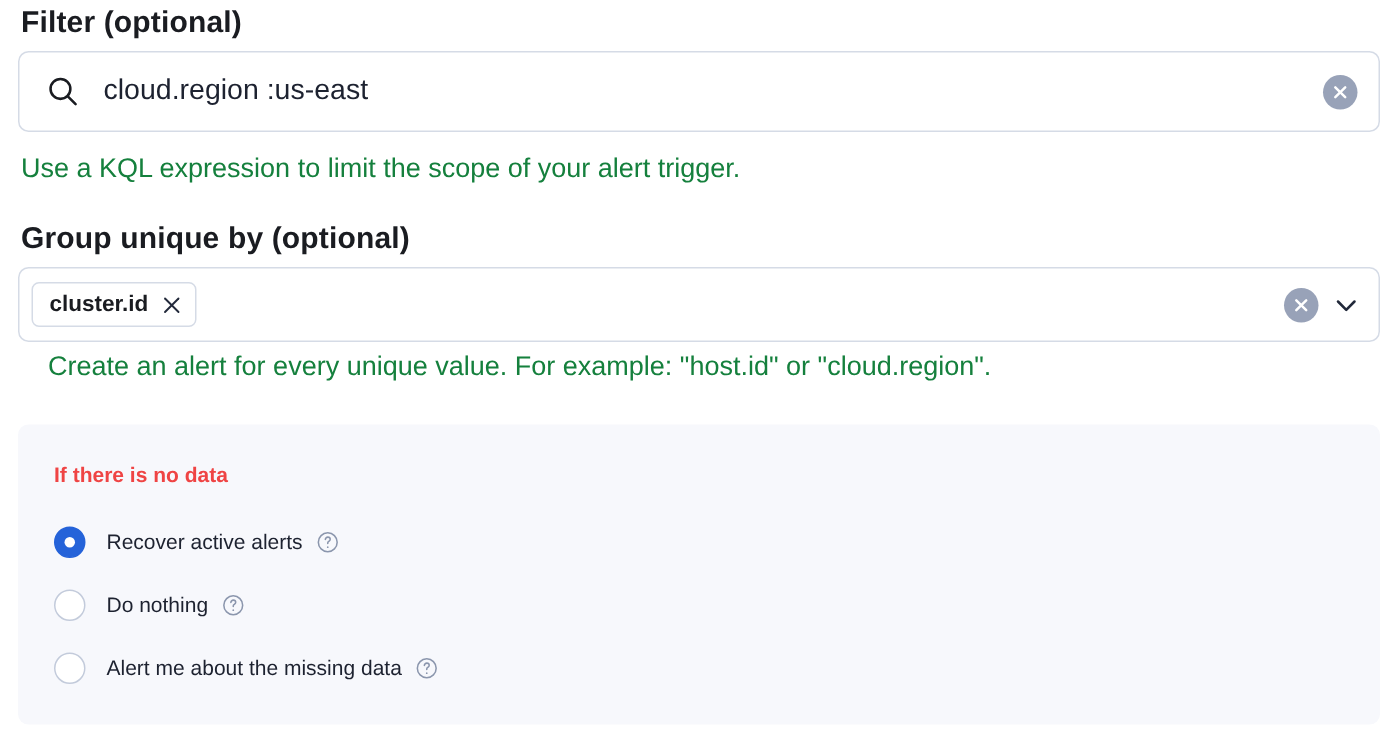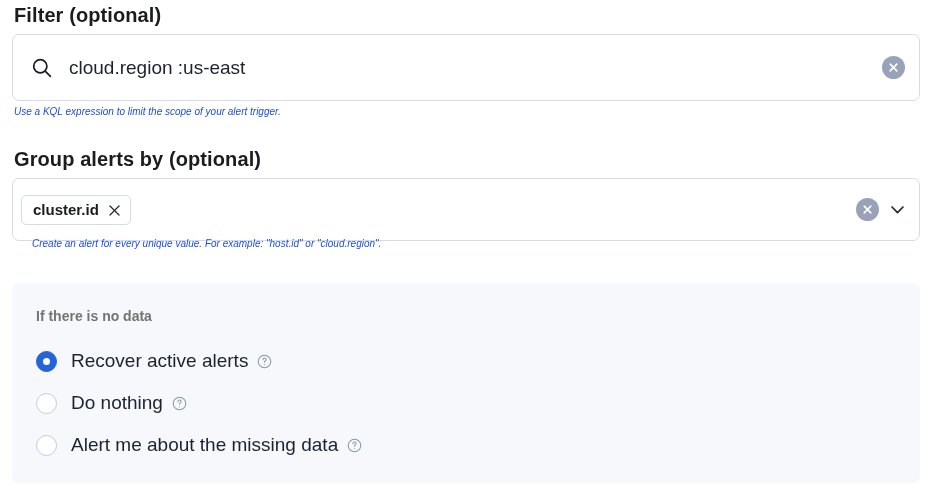--- a/index.html
+++ b/index.html
@@ -14,33 +14,32 @@
 
   
   .field-label {
     font-size: 20px;
     font-weight: bold;
     color: #1a1c21;
     letter-spacing: 0.1px;
     line-height: 18px;
   }
   .help-text {
-    font-size: 10px;
-    color: #1d4ed8;
+    font-size: 18px;
+    color: #15803d;
     line-height: 20px;
-    font-style: italic;
   }
 
   
   .filter-block { position: absolute; left: 12px; top: 6px; width: 908px; }
   .filter-label { margin: 0 0 10px 2px; }
 
   .search-input-wrap {
     position: relative;
-    height: 67px;
+    height: 54px;
     background: #ffffff;
     border: 1px solid #d5dbe6;
     border-radius: 7px;
     display: flex;
     align-items: center;
     padding: 0 14px 0 18px;
   }
   .search-icon {
     flex: 0 0 auto;
     width: 22px; height: 22px;
@@ -67,21 +66,21 @@
   .clear-circle svg { width: 11px; height: 11px; display: block; color: #ffffff; }
 
   .filter-help { position: absolute; left: 14px; top: 102px; }
 
   
   .group-block { position: absolute; left: 12px; top: 150px; width: 908px; }
   .group-label { margin: 0 0 10px 2px; }
 
   .combo-wrap {
     position: relative;
-    height: 63px;
+    height: 50px;
     background: #ffffff;
     border: 1px solid #d5dbe6;
     border-radius: 7px;
     display: flex;
     align-items: center;
     padding: 0 12px 0 8px;
   }
   .pill {
     display: inline-flex;
     align-items: center;
@@ -116,21 +115,21 @@
     left: 12px; top: 283px;
     width: 908px; height: 200px;
     background: #f7f8fc;
     border-radius: 7px;
   }
   .panel-title {
     position: absolute;
     left: 24px; top: 24px;
     font-size: 14px;
     font-weight: bold;
-    color: #737373;
+    color: #ef4444;
     line-height: 18px;
   }
   .radio-list { position: absolute; left: 24px; top: 57px; width: 860px; }
   .radio-row {
     display: flex;
     align-items: center;
     height: 42px;
     cursor: pointer;
   }
   .radio-outer {
@@ -147,21 +146,21 @@
     border-color: #2563d9;
   }
   .radio-dot {
     width: 7px; height: 7px;
     border-radius: 50%;
     background: transparent;
   }
   .radio-row.selected .radio-dot { background: #ffffff; }
 
   .radio-label {
-    font-size: 19px;
+    font-size: 14px;
     color: #1d2230;
     line-height: 24px;
     white-space: nowrap;
   }
   .info-icon {
     width: 15px; height: 15px;
     margin-left: 9px;
     color: #8b96ad;
     display: block;
     flex: 0 0 auto;
@@ -189,21 +188,21 @@
           <line x1="2.4" y1="2.4" x2="9.6" y2="9.6"></line>
           <line x1="9.6" y1="2.4" x2="2.4" y2="9.6"></line>
         </svg>
       </span>
     </div>
   </div>
 
   <div class="help-text filter-help">Use a KQL expression to limit the scope of your alert trigger.</div>
 
   <div class="group-block">
-    <div class="field-label group-label">Group alerts by (optional)</div>
+    <div class="field-label group-label">Group unique by (optional)</div>
 
     <div class="combo-wrap">
       <span class="pill">
         <span class="pill-text">cluster.id</span>
         <span class="pill-x">
           <svg viewBox="0 0 13 13" fill="none" stroke="currentColor" stroke-width="1.25" stroke-linecap="round">
             <line x1="2" y1="2" x2="11" y2="11"></line>
             <line x1="11" y1="2" x2="2" y2="11"></line>
           </svg>
         </span>

